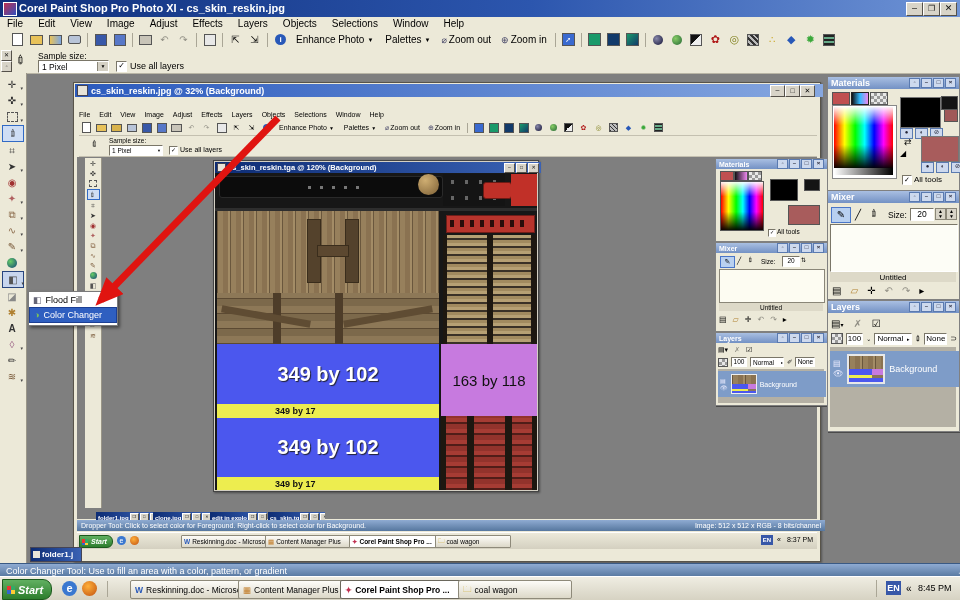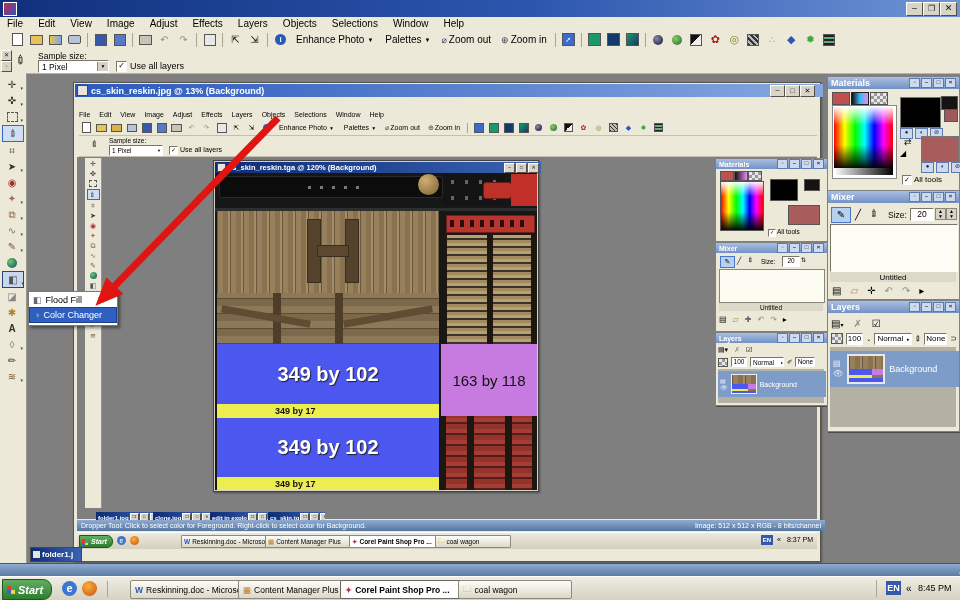--- a/index.html
+++ b/index.html
@@ -63,20 +63,21 @@
   .flyitem{display:flex;align-items:center;gap:4px;padding:0 4px;height:15px;font-size:9px}
   .thumbtex{position:relative;overflow:hidden;background:#8a7458}
 </style>
 </head>
 <body>
 
 <div id="root">
 
   <div class="ab titlebar-main flex" style="left:0;top:0;width:960px;height:17px;padding:0 2px">
     <span class="ab" style="left:3px;top:2px;width:12px;height:12px;background:linear-gradient(135deg,#c03050,#3050c0);border:1px solid #fff"></span>
+    <span class="ab nowrap" style="left:19px;top:2px;font-size:11px">Corel Paint Shop Pro Photo XI - cs_skin_reskin.jpg</span>
     <span class="ab winbtn" style="left:906px;top:2px;width:15px;height:12px;font-size:9px;line-height:10px">–</span>
     <span class="ab winbtn" style="left:923px;top:2px;width:15px;height:12px;font-size:8px;line-height:11px">❐</span>
     <span class="ab winbtn" style="left:940px;top:2px;width:15px;height:12px;font-size:9px;line-height:11px">✕</span>
   </div>
 
   <div class="ab bar sepline flex" style="left:0;top:17px;width:960px;height:13px;gap:13px;padding-left:6px;font-size:10px">
     <span class="mi">File</span>
     <span class="mi">Edit</span>
     <span class="mi">View</span>
     <span class="mi">Image</span>
@@ -256,21 +257,21 @@
     <div class="tool">✏</div>
     <div class="tool">
         <span style="color:#7a5a3a">≋</span>
         <span class="da">▾</span>
       </div>
   </div>
 
   <div class="ab" style="left:73px;top:82px;width:746px;height:478px;background:#ece9d8;border:1px solid #58544a;box-shadow:1px 1px 2px rgba(0,0,0,.35)">
     <div class="ab titlebar-doc flex" style="left:1px;top:1px;width:744px;height:13px;padding:0 2px">
       <span style="width:9px;height:9px;background:#e8e4d8;border:1px solid #445;margin-right:3px"></span>
-      <span class="nowrap" style="font-size:9px">cs_skin_reskin.jpg @  13% (Background)</span>
+      <span class="nowrap" style="font-size:9px">cs_skin_reskin.jpg @  32% (Background)</span>
       <span class="ab winbtn" style="left:695px;top:1px;width:13px;height:10px;font-size:7px;line-height:8px">–</span>
       <span class="ab winbtn" style="left:710px;top:1px;width:13px;height:10px;font-size:7px;line-height:9px">□</span>
       <span class="ab winbtn" style="left:725px;top:1px;width:13px;height:10px;font-size:7px;line-height:9px">✕</span>
     </div>
 
     <div class="ab" style="left:1px;top:14px;width:744px;height:463px;background:#ece9d8">
 
 
       <div class="ab flex nowrap" style="left:4px;top:13px;width:600px;height:9px;gap:9px;font-size:7px">
         <span>File</span>
@@ -769,20 +770,21 @@
       <span style="color:#667">◧</span>
       <span>Flood Fill</span>
     </div>
     <div class="flyitem" style="background:#2f5fc0;color:#fff;border:1px solid #1c3f94;height:14px">
       <span style="color:#7ac05a">◑</span>
       <span>Color Changer</span>
     </div>
   </div>
 
   <div class="ab statusblue flex nowrap" style="left:0;top:563px;width:960px;height:13px;font-size:9px;padding:0 6px;border-top:1px solid #3a5a84">
+    <span>Color Changer Tool: Use to fill an area with a color, pattern, or gradient</span>
     <span style="margin-left:auto;font-size:8px;opacity:.8">⋰</span>
   </div>
 
   <div class="ab" style="left:0;top:576px;width:960px;height:24px;background:linear-gradient(180deg,#efede2,#d5d1c1);border-top:1px solid #fff">
     <span class="ab startbtn" style="left:2px;top:2px;height:19px;font-size:11px">
         <span class="flag"></span>
         <span>Start</span>
       </span>
     <span class="ab" style="left:62px;top:4px;width:15px;height:15px;border-radius:50%;background:#3a78d0;color:#fff;font-size:11px;font-weight:bold;text-align:center;line-height:15px">e</span>
     <span class="ab" style="left:82px;top:4px;width:15px;height:15px;border-radius:50%;background:radial-gradient(circle at 40% 35%,#ffb03a,#c05010)"></span>

